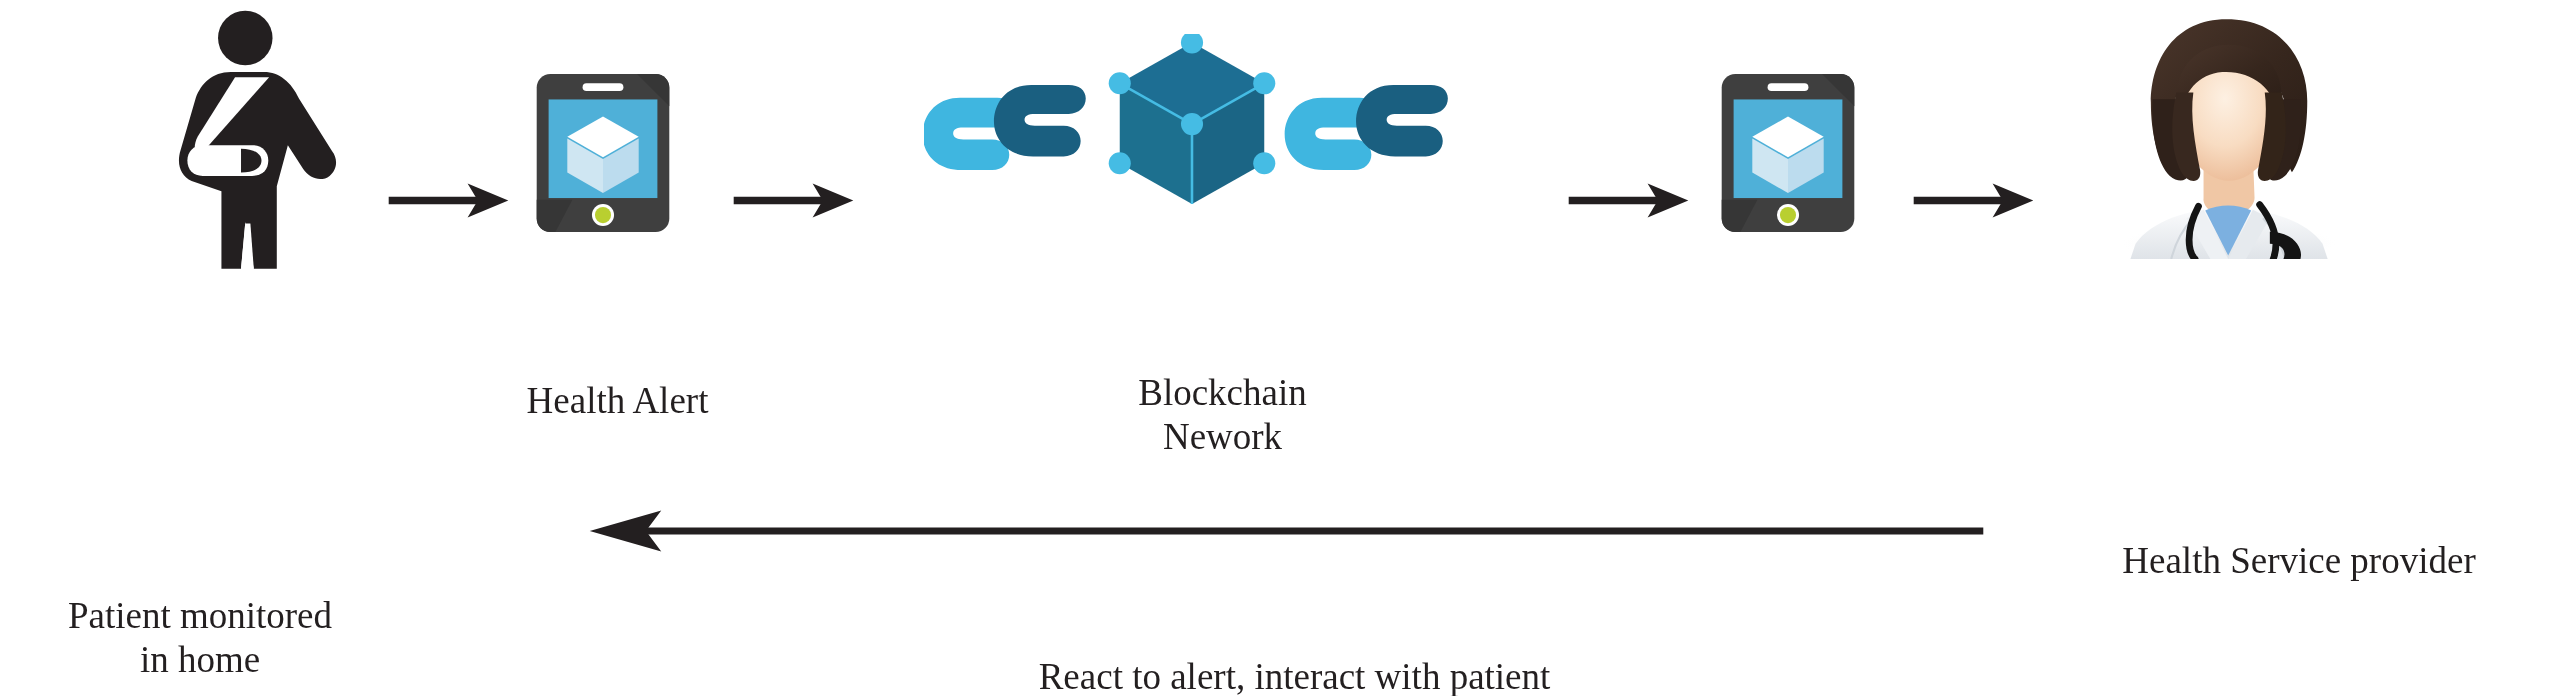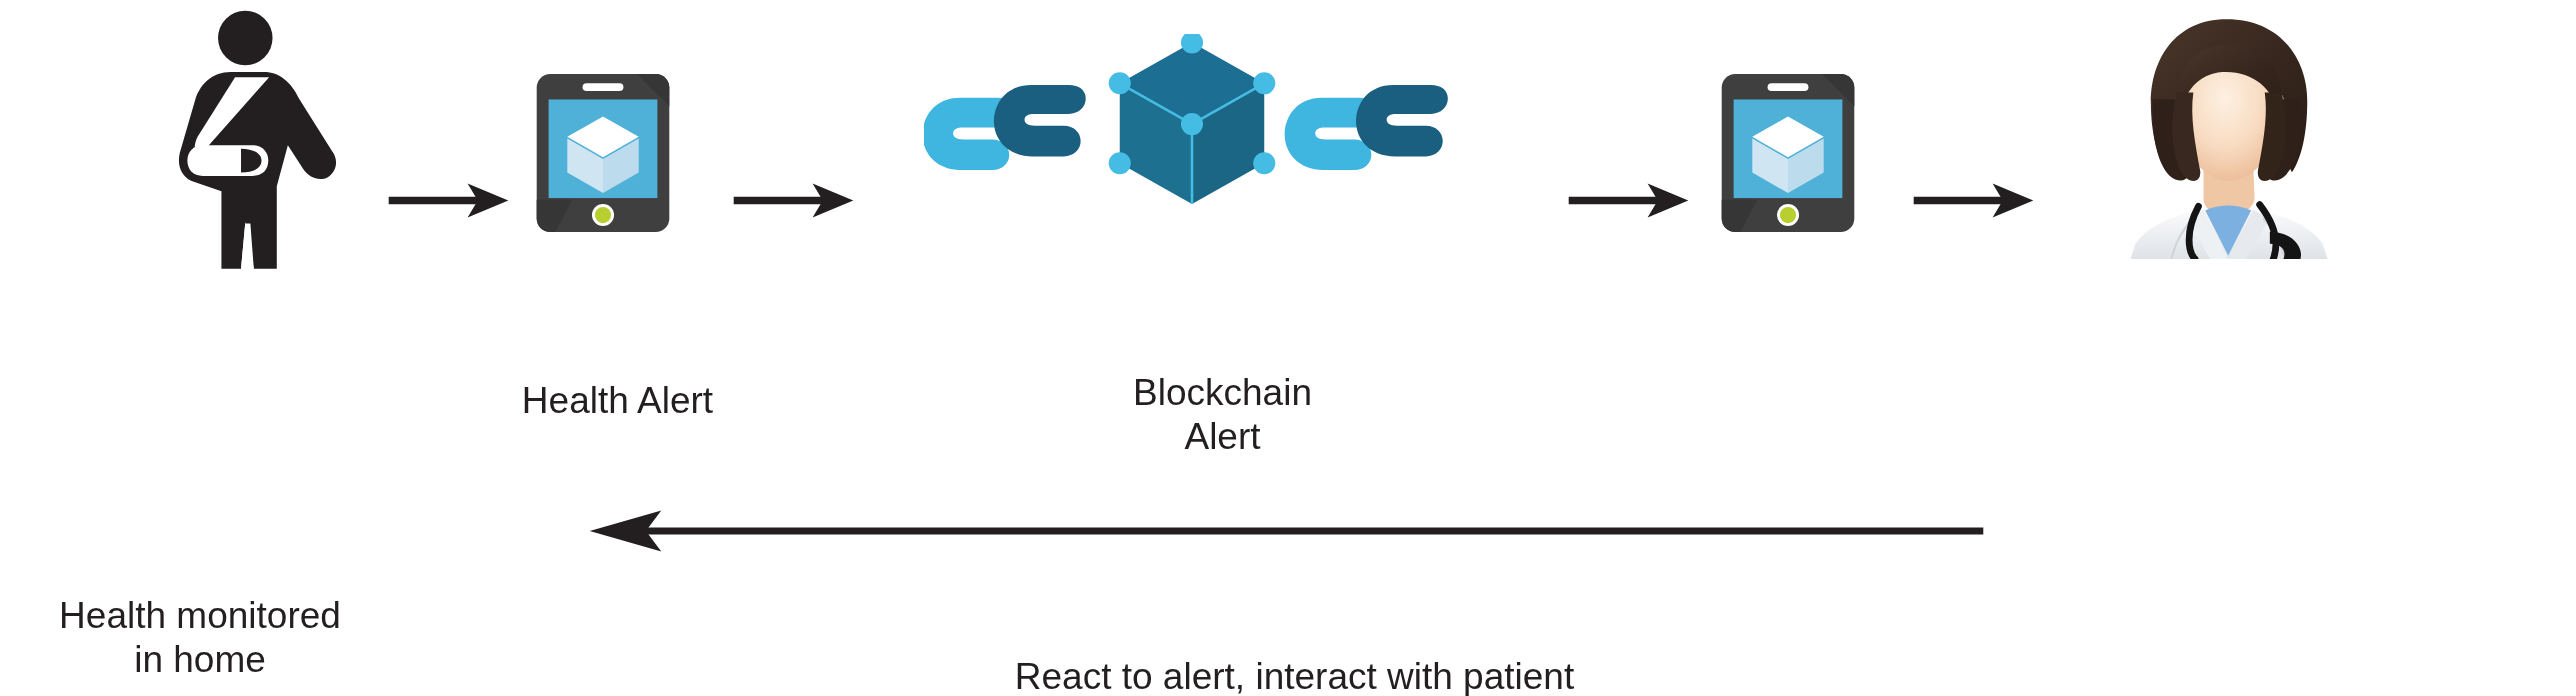--- a/index.html
+++ b/index.html
@@ -16,21 +16,21 @@
     width: 2576px;
     height: 697px;
     background: #ffffff;
     overflow: hidden;
   }
   .abs { position: absolute; }
 
   .caption {
     position: absolute;
     color: #231f20;
-    font-family: Liberation Sans, sans-serif;
+    font-family: Liberation Serif, serif;
     text-align: center;
     line-height: 1.18;
     white-space: pre-line;
     font-weight: 400;
   }
 
   
   #patient-figure { left: 102px; top: 8.5px; width: 307px; height: 264px; }
 
   
@@ -83,21 +83,21 @@
 
       <path d="M118 160 L176 160 C188 160 195 168 195 178 C195 189 188 196 176 196
                L118 196 C107 196 100 189 100 178 C100 168 107 160 118 160 Z" fill="#ffffff"></path>
 
       <path d="M163 164 C178 164 187 170 187 178 C187 187 178 192 163 192 Z" fill="#231f20"></path>
 
       <path d="M168 252 L174 252 L178 305 L163 305 Z" fill="#ffffff"></path>
     </svg>
   </div>
 
-  <p class="caption" id="cap-patient">Health monitored
+  <p class="caption" id="cap-patient">Patient monitored
 in home</p>
 
   <div class="abs" style="left:387px; top:175px;">
     <svg class="arrow-svg" width="123" height="51" viewBox="0 0 145 60" xmlns="http://www.w3.org/2000/svg">
       <line x1="2" y1="30" x2="108" y2="30" stroke="#231f20" stroke-width="9"></line>
       <path d="M143 30 L95 10 L107 30 L95 50 Z" fill="#231f20"></path>
     </svg>
   </div>
 
   <div class="abs phone-wrap" style="left:535px; top:72px;">
@@ -208,21 +208,21 @@
                  C548 108 544 105 544 101
                  C544 96 548 94 556 94
                  L596 94
                  C608 94 616 86 616 76
                  C616 66 608 60 596 60 Z" fill="#1a5f80"></path>
       </g>
     </svg>
   </div>
 
   <p class="caption" id="cap-chain">Blockchain
-Alert</p>
+Nework</p>
 
   <div class="abs" style="left:1567px; top:175px;">
     <svg class="arrow-svg" width="123" height="51" viewBox="0 0 145 60" xmlns="http://www.w3.org/2000/svg">
       <line x1="2" y1="30" x2="108" y2="30" stroke="#231f20" stroke-width="9"></line>
       <path d="M143 30 L95 10 L107 30 L95 50 Z" fill="#231f20"></path>
     </svg>
   </div>
 
   <div class="abs phone-wrap" style="left:1720px; top:72px;">
     <svg width="136" height="162" viewBox="0 0 160 190" xmlns="http://www.w3.org/2000/svg">
@@ -324,20 +324,21 @@
 
       <g fill="none" stroke="#141414" stroke-width="8" stroke-linecap="round">
         <path d="M152 238 C136 268 140 292 148 300"></path>
         <path d="M224 236 C244 262 246 284 240 300"></path>
       </g>
       <path d="M236 268 C262 268 276 286 272 300 L252 300
                C256 290 250 282 236 282 Z" fill="#141414"></path>
     </svg>
   </div>
 
+  <p class="caption" id="cap-provider">Health Service provider</p>
 
   <div class="abs" style="left:588px; top:507px;">
     <svg class="arrow-svg" width="1397" height="48" viewBox="0 0 1640 56" xmlns="http://www.w3.org/2000/svg">
       <line x1="64" y1="28" x2="1638" y2="28" stroke="#231f20" stroke-width="8"></line>
       <path d="M2 28 L86 4 L68 28 L86 52 Z" fill="#231f20"></path>
     </svg>
   </div>
 
   <p class="caption" id="cap-react">React to alert, interact with patient</p>
 

